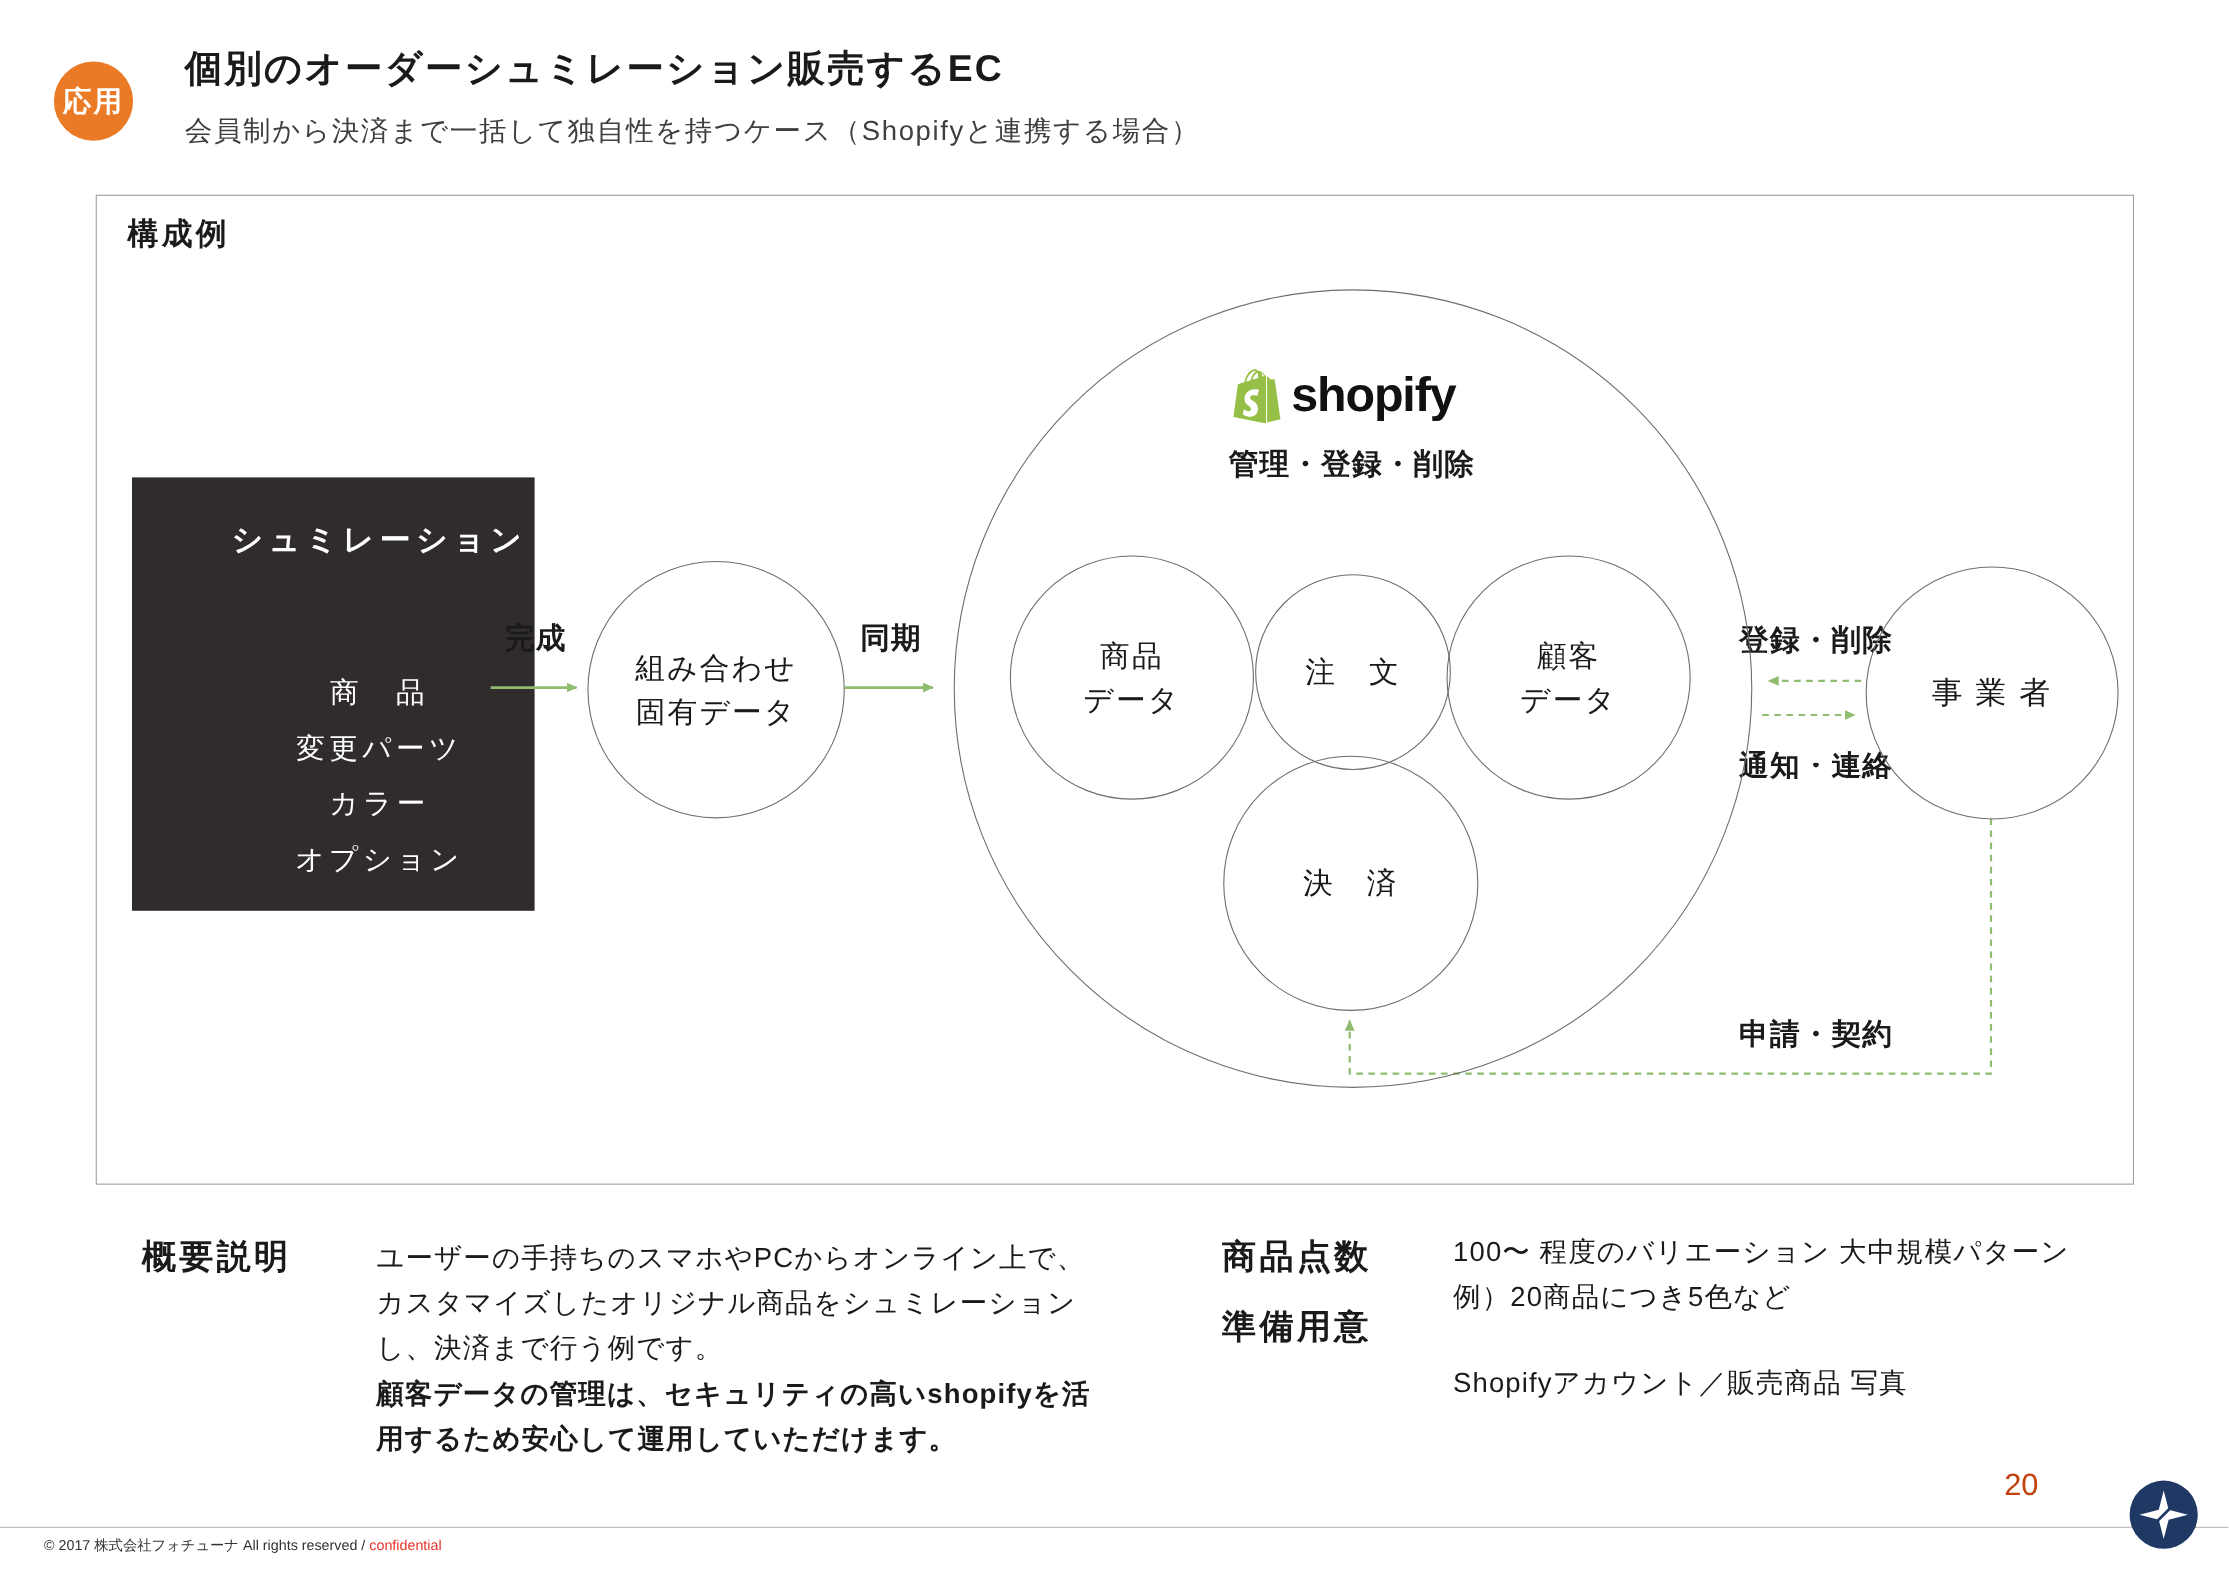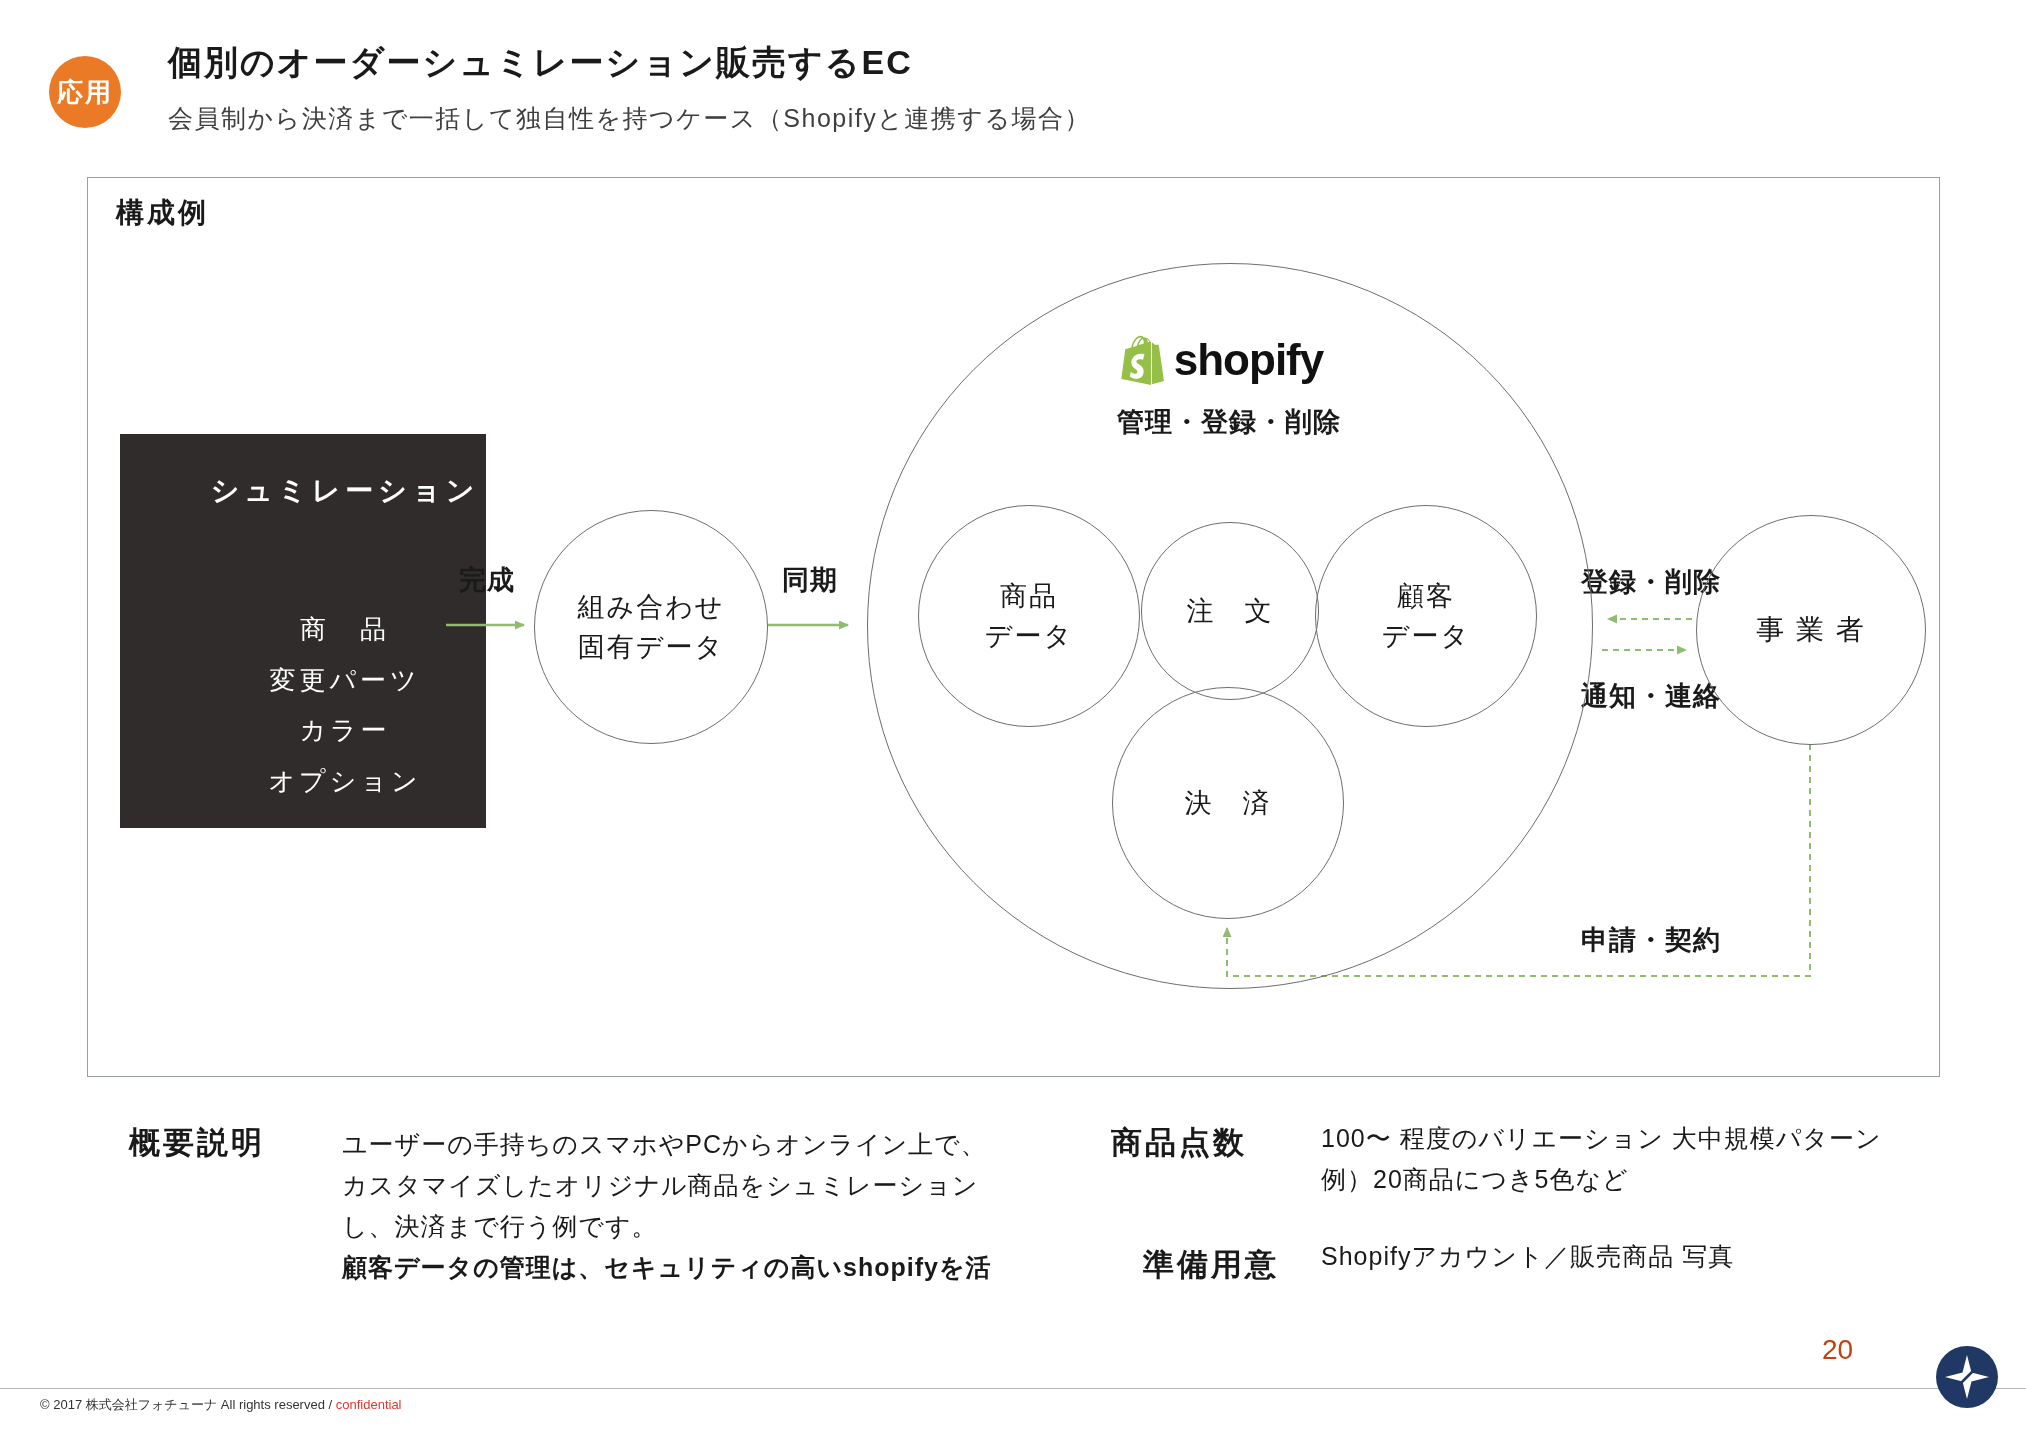--- a/index.html
+++ b/index.html
@@ -43,21 +43,21 @@
 
   .arrows{position:absolute;left:0;top:0;pointer-events:none;}
 
   
   .sec-head{font-size:31px;font-weight:bold;letter-spacing:3px;}
   .summary-head{left:129px;top:1122px;}
   .summary-text{left:342px;top:1124px;font-size:25px;line-height:41px;letter-spacing:1px;}
   .bold-line{font-weight:bold;}
   .count-head{left:1111px;top:1122px;}
   .count-text{left:1321px;top:1118px;font-size:25px;line-height:41px;letter-spacing:1px;}
-  .prep-head{left:1111px;top:1244px;margin-left:32px;}
+  .prep-head{left:1111px;top:1185px;}
   .prep-text{left:1321px;top:1240px;font-size:25px;letter-spacing:1px;}
 
   
   .page-number{left:1822px;top:1334px;font-size:28px;color:#c2410c;}
   .footer-rule{left:0;top:1388px;width:2026px;border-top:1px solid #b7b7b7;height:0;}
   .footer-text{left:40px;top:1396px;font-size:13px;color:#333;}
   .footer-text .red{color:#E8342C;}
   .corner-logo{left:1935px;top:1345px;width:64px;height:64px;}
 </style>
 </head>
@@ -133,20 +133,21 @@
       <div>事 業 者</div>
     </div>
   </div>
 
   <div class="abs sec-head summary-head">概要説明</div>
   <div class="abs summary-text">
     <div>ユーザーの手持ちのスマホやPCからオンライン上で、</div>
     <div>カスタマイズしたオリジナル商品をシュミレーション</div>
     <div>し、決済まで行う例です。</div>
     <div class="bold-line">顧客データの管理は、セキュリティの高いshopifyを活</div>
+    <div class="bold-line">用するため安心して運用していただけます。</div>
   </div>
 
   <div class="abs sec-head count-head">商品点数</div>
   <div class="abs count-text">
     <div>100〜 程度のバリエーション 大中規模パターン</div>
     <div>例）20商品につき5色など</div>
   </div>
 
   <div class="abs sec-head prep-head">準備用意</div>
   <div class="abs prep-text">Shopifyアカウント／販売商品 写真</div>

